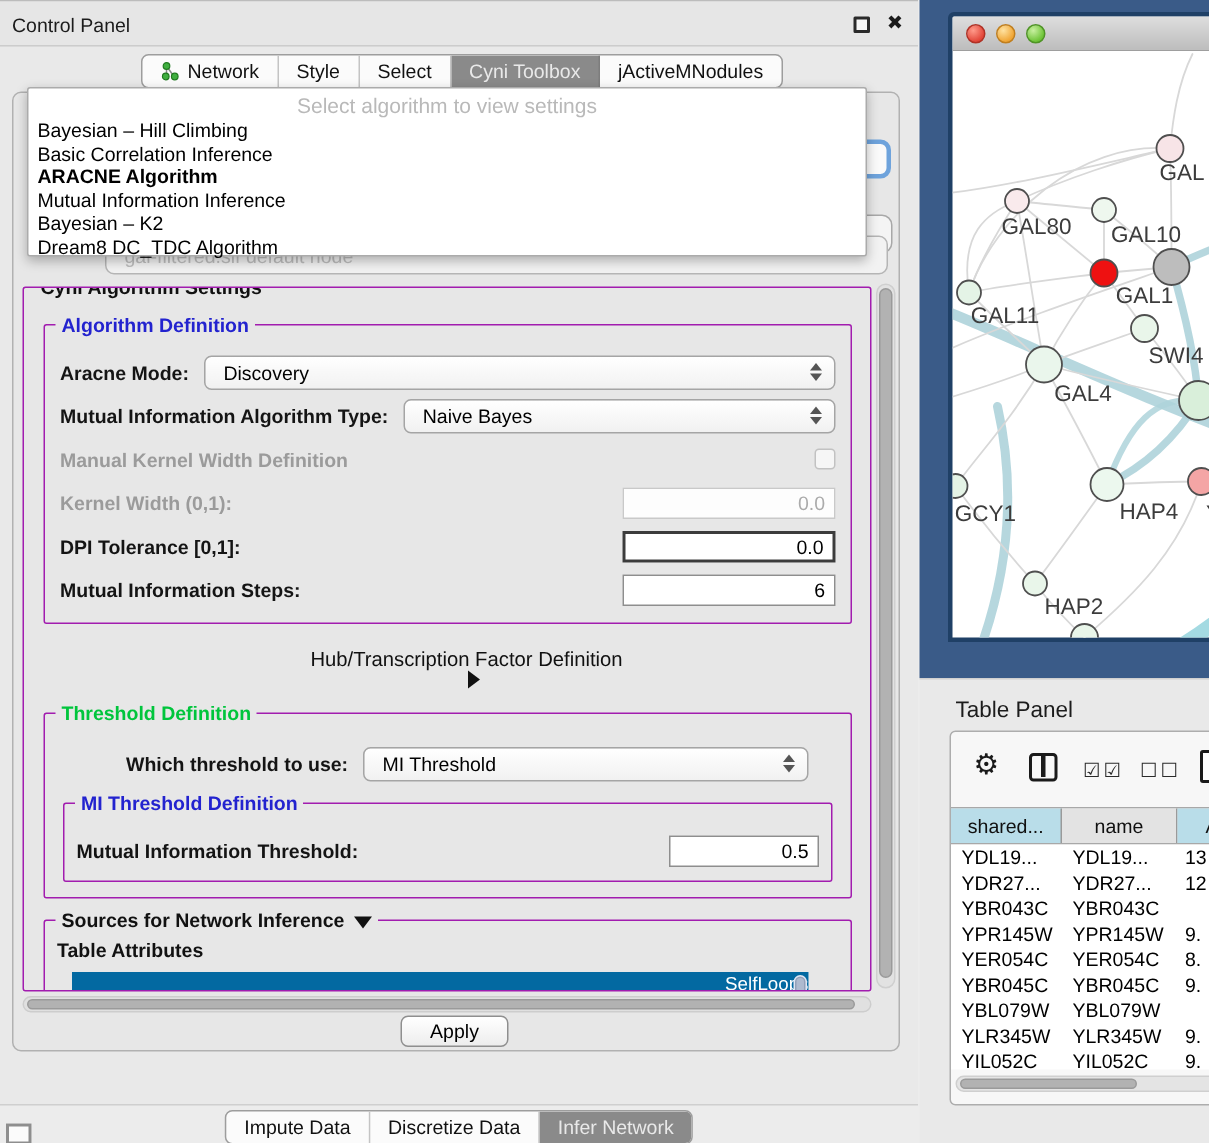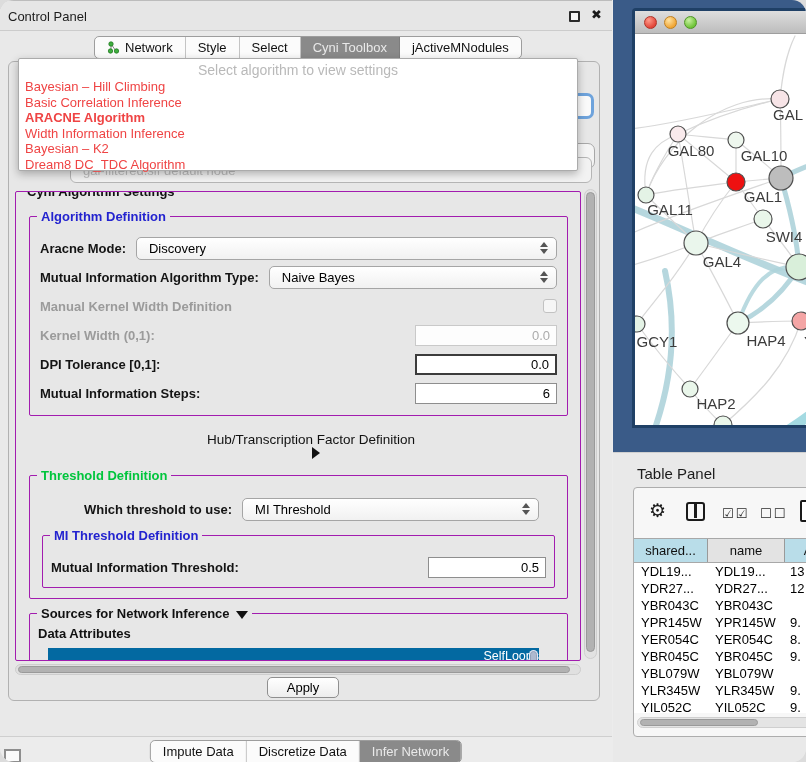--- a/index.html
+++ b/index.html
@@ -1,17 +1,17 @@
 <!DOCTYPE html>
 <html><head>
 <meta charset="utf-8">
 <style>
   * { margin:0; padding:0; box-sizing:border-box; }
   body { font-family:"Liberation Sans","DejaVu Sans",sans-serif; background:#dcdcdc; }
-  #screen { position:relative; width:806px; height:762px; background:#ececec; overflow:hidden;border-radius:14px; }
+  #screen { position:relative; width:806px; height:762px; background:#ececec; overflow:hidden; }
 
   
   .cp { position:absolute; left:0; top:0; width:612px; height:737px; background:#e9e9e9; border-top:1px solid #bcbcbc; border-bottom:1px solid #cfcfcf; }
   .cp-header { position:absolute; left:0; top:0; width:100%; height:30px; background:#e6e6e6; border-bottom:1px solid #cccccc; }
   .cp-title { position:absolute; left:8px; top:8px; font-size:13px; color:#1c1c1c; }
   .cp-float { position:absolute; right:32px; top:10px; width:11px; height:11px; border:2px solid #2a2a2a; border-radius:1px; background:#f6f6f6; }
   .cp-close { position:absolute; right:10px; top:6px; font-size:13px; font-weight:bold; color:#1a1a1a; }
 
   
   .tabgroup { position:absolute; display:inline-flex; border:1px solid #9d9d9d; border-radius:5px; background:#fbfbfb; overflow:hidden; height:23px; }
@@ -19,21 +19,21 @@
   .tab:last-child { border-right:none; }
   .tab.sel { background:#8a8a8a; color:#e9e9e9; border-right-color:#7d7d7d; }
   .top-tabs { left:94px; top:35px; }
   .bottom-tabs { left:50%; transform:translateX(-50%); top:707px;margin-top:32px; }
 
   .cp-card { position:absolute; left:8px; top:60px; width:592px; height:640px; background:#e7e7e7; border:1px solid #b1b1b1; border-radius:6px; }
 
   
   .popup { position:absolute; left:18px; top:57px; width:560px; height:113px; background:#ffffff; border:1px solid #ababab; border-radius:2px; box-shadow:0 3px 8px rgba(0,0,0,.28); z-index:30; padding-top:2px; }
   .popup-head { text-align:center; font-size:14px; color:#b9b9b9; height:18px; line-height:18px; }
-  .algo-item { font-size:13px; color:#ef4444; padding:0 6px; height:15.5px; line-height:15.5px; }
+  .algo-item { font-size:13px; color:#000000; padding:0 6px; height:15.5px; line-height:15.5px; }
   .algo-item.bold { font-weight:bold; }
 
   
   .remnant-combo { position:absolute; left:70px; top:156px; width:522px; height:26px; border:1px solid #b5b5b5; border-radius:6px; background:#f2f2f2; z-index:5; font-size:13px; color:#bdbdbd; line-height:26px; padding-left:12px; overflow:hidden; }
   .remnant-blue { position:absolute; left:540px; top:92px; width:54px; height:26px; border:3px solid #6ea3dc; border-radius:7px; background:#fafafa; z-index:5; }
   .remnant-gray { position:absolute; left:540px; top:142px; width:55px; height:26px; border:1px solid #a8a8a8; border-radius:7px; background:#f4f4f4; z-index:5; }
 
   
   .fs { border:1px solid #a21caf; border-radius:2px; position:relative; }
   .fs > .legend { position:absolute; top:-8px; left:7px; background:#e7e7e7; padding:0 4px; font-size:13px; font-weight:bold; color:#111; white-space:nowrap; }
@@ -64,21 +64,21 @@
   .hub-row { display:flex; align-items:center; margin:16px 0 0 26px;flex-direction:column; }
   .hub-lbl { font-size:13.5px; color:#111; }
   .tri-right { width:0; height:0; border-top:6px solid transparent; border-bottom:6px solid transparent; border-left:8px solid #111; margin-left:10px; }
   .tri-down { display:inline-block; width:0; height:0; border-left:6px solid transparent; border-right:6px solid transparent; border-top:8px solid #111; margin-left:6px; vertical-align:middle; }
 
   .thr-fs { margin:16px 12px 0 13px; padding:16px 10px 10px 10px; }
   .thr-row { display:flex; align-items:center; }
   .thr-row .lbl { margin-left:44px; }
   .thr-row .combo { margin-right:18px; }
   .mi-fs { margin:14px 2px 0 2px; padding:14px 8px 8px 8px; }
-  .mi-fs .tfield { width:118px; }
+  .mi-fs .tfield { width:100px; }
 
   .src-fs { margin:14px 12px 0 13px; padding:12px 10px 0 8px; height:120px; }
   .src-title { font-size:13px; font-weight:bold; color:#111; margin-left:0; }
   .attr-list { margin:7px 18px 0 10px; position:relative; background:#fff; }
   .attr-item { background:#3d6cc4; color:#fff; font-size:12.5px; height:16px; line-height:16px; padding-left:5px; }
   .list-scroll { position:absolute; right:1px; top:2px; width:9px; height:60px; background:#dfe6f4; border-radius:5px; }
   .list-scroll .thumb { position:absolute; left:1px; top:1px; width:7px; height:56px; background:#aebacf; border:1px solid #93a0b8; border-radius:5px; }
 
   .hscroll { position:absolute; left:15px; top:663px; width:566px; height:11px; background:#e0e0e0; border:1px solid #cdcdcd; border-radius:6px; z-index:4; }
   .hscroll .thumb { position:absolute; left:2px; top:1px; width:552px; height:7px; background:#b2b2b2; border:1px solid #9a9a9a; border-radius:5px; }
@@ -166,21 +166,21 @@
     <div class="remnant-combo">
       <span>gal-filtered.sif default node</span>
     </div>
 
     <div class="popup">
       <div class="popup-head">Select algorithm to view settings</div>
       <div id="algo-list">
           <div class="algo-item">Bayesian – Hill Climbing</div>
           <div class="algo-item">Basic Correlation Inference</div>
           <div class="algo-item bold">ARACNE Algorithm</div>
-          <div class="algo-item">Width Information Inference</div>
+          <div class="algo-item">Mutual Information Inference</div>
           <div class="algo-item">Bayesian – K2</div>
           <div class="algo-item">Dream8 DC_TDC Algorithm</div>
         </div>
     </div>
 
     <div class="fs settings-fs">
       <span class="legend">Cyni Algorithm Settings</span>
 
       <div class="fs alg-fs">
         <span class="legend blue">Algorithm Definition</span>
@@ -249,21 +249,21 @@
           <span class="legend blue">MI Threshold Definition</span>
           <div class="row">
             <span class="lbl">Mutual Information Threshold:</span>
             <input class="tfield f-norm" readonly="" value="0.5" style="">
           </div>
         </div>
       </div>
 
       <div class="fs src-fs">
         <span class="legend"><span>Sources for Network Inference</span><span class="tri-down"></span></span>
-        <div class="src-title">Data Attributes</div>
+        <div class="src-title">Table Attributes</div>
         <div class="attr-list" id="attr-list">
           <div class="attr-item" style="background: #0369a1; text-align: right;">SelfLoops</div>
             <div class="attr-item" style="background: rgb(61, 108, 196);">TopologicalCoefficient</div>
             <div class="list-scroll">
               <div class="thumb"></div>
             </div>
         </div>
       </div>
     </div>
 

